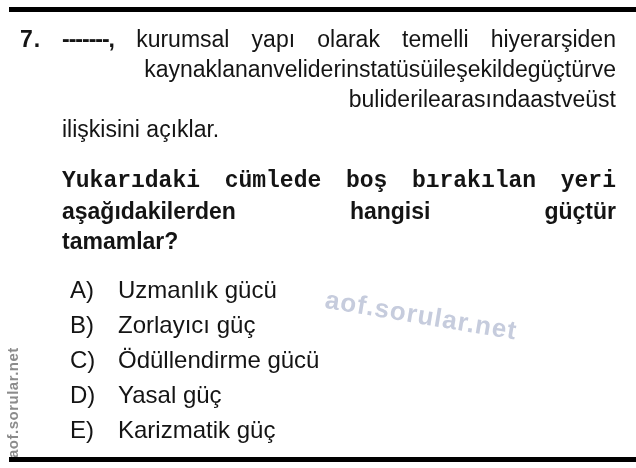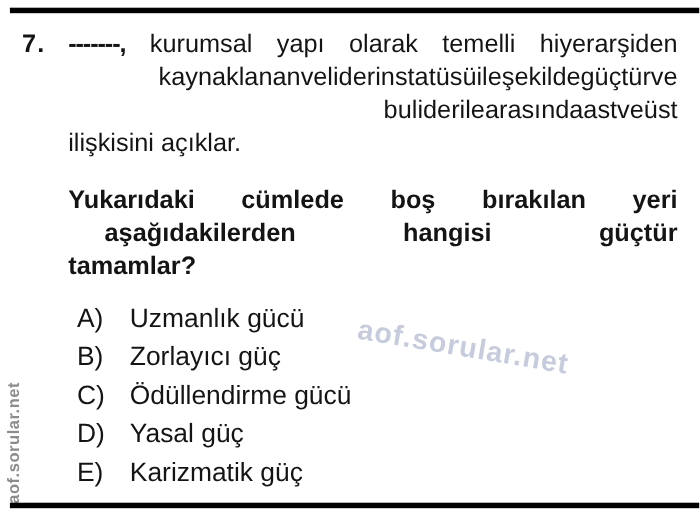--- a/index.html
+++ b/index.html
@@ -130,28 +130,28 @@
         <span>ile</span>
         <span>arasında</span>
         <span>ast</span>
         <span>ve</span>
         <span>üst</span>
       </div>
     <div class="line" data-line="3">ilişkisini açıklar.</div>
   </div>
 
   <div class="prompt-para">
-    <div class="line stretch" data-line="0" style="display: flex; justify-content: space-between;">
+    <div class="line stretch" data-line="0" style="display: flex; justify-content: space-between; font-family: Liberation Mono, monospace;">
         <span>Yukarıdaki</span>
         <span>cümlede</span>
         <span>boş</span>
         <span>bırakılan</span>
         <span>yeri</span>
       </div>
-    <div class="line stretch" data-line="1" style="display: flex; justify-content: space-between; margin-left: 33px;">
+    <div class="line stretch" data-line="1" style="display: flex; justify-content: space-between;">
         <span>aşağıdakilerden</span>
         <span>hangisi</span>
         <span>güçtür</span>
       </div>
     <div class="line" data-line="2">tamamlar?</div>
   </div>
 
   <div class="options">
     <div class="option-row">
       <span class="option-letter">A)</span>

